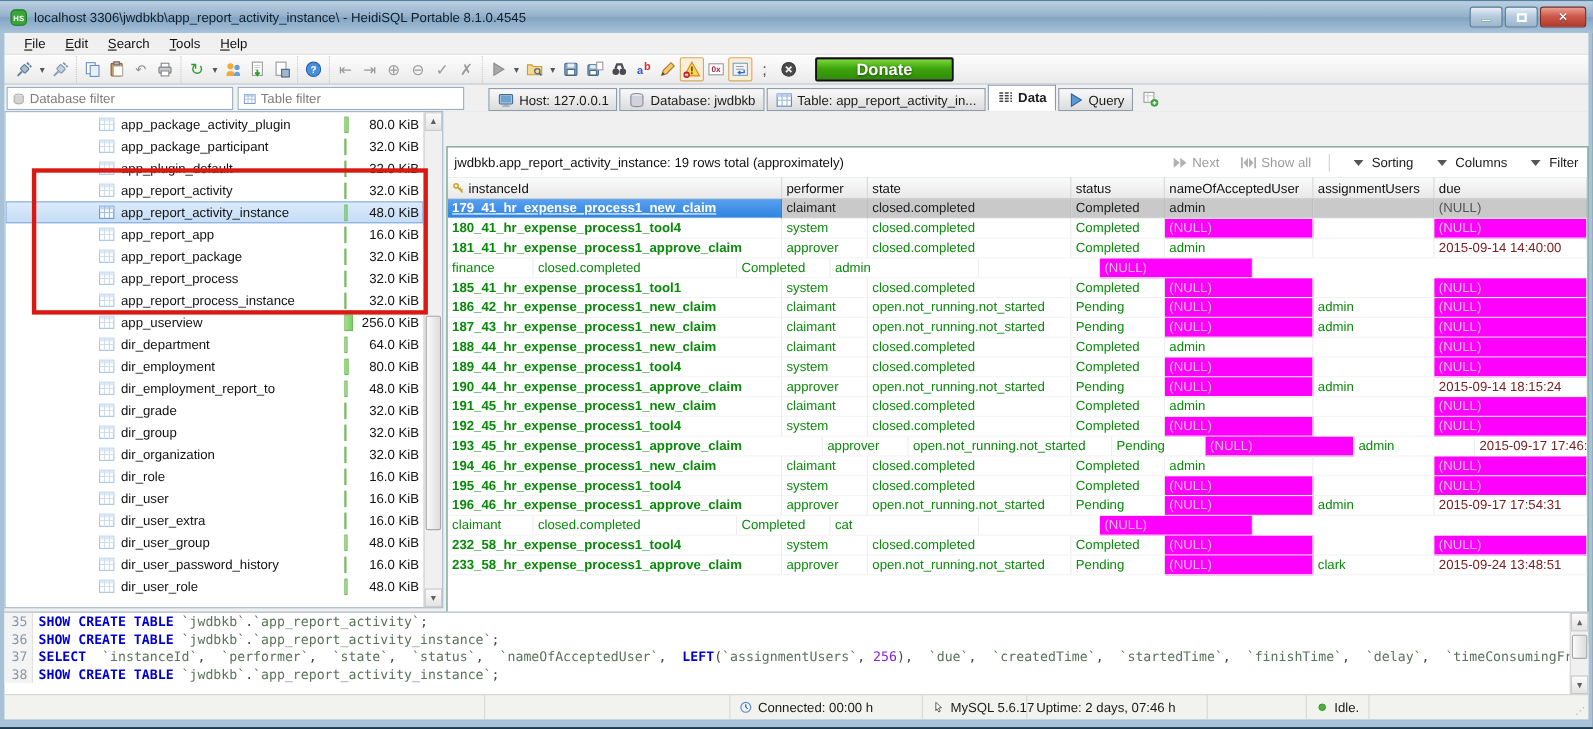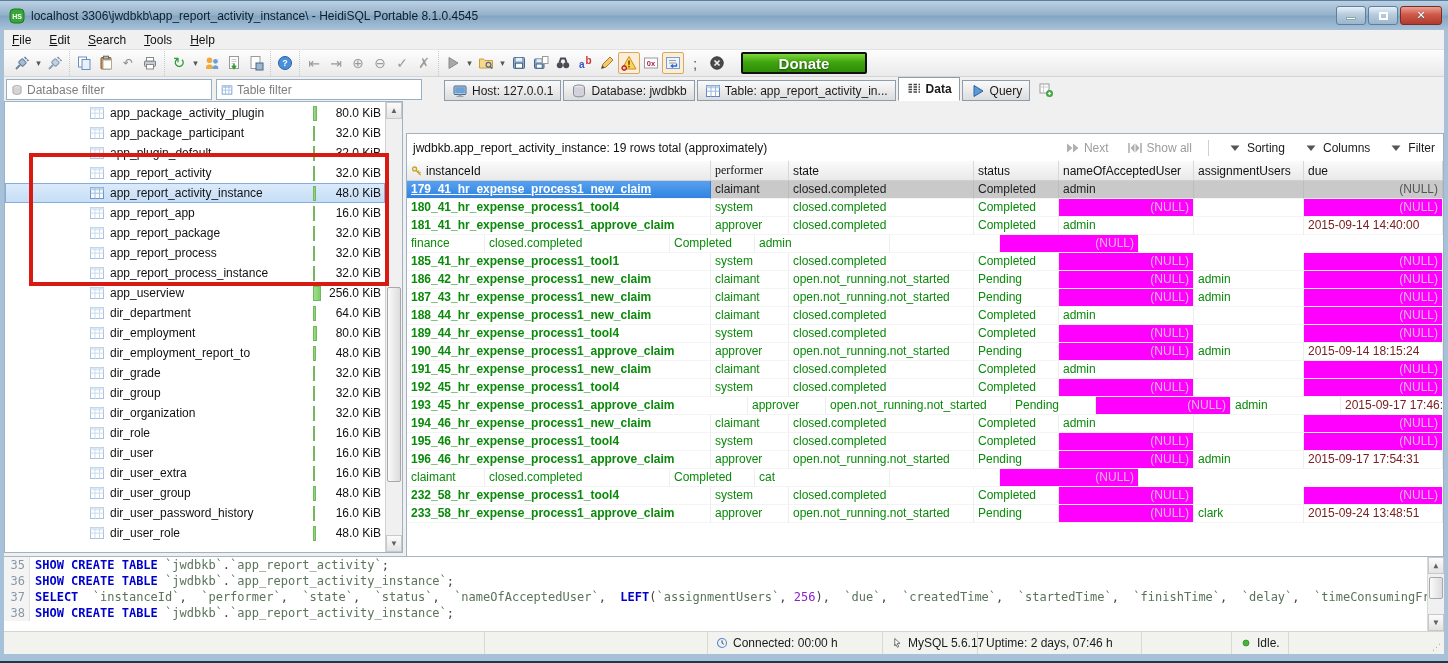--- a/index.html
+++ b/index.html
@@ -16,21 +16,21 @@
   .winbtns { margin-left:auto; display:flex; gap:2px; }
   .winbtn { width:30px; height:19px; border:1px solid #5b7f9c; border-radius:3px;
     background:linear-gradient(#e8f0f8,#b7cbdd 45%,#9cb6cc); display:flex; align-items:center; justify-content:center;
     color:#fff; font-weight:bold; font-size:11px; text-shadow:0 1px 1px #456; cursor:default; }
   .winbtn.close { background:linear-gradient(#eaa196,#cf5949 45%,#b03a2c); border-color:#7c2d22; width:42px; }
   .winbtn .bar { width:10px; height:3px; background:#fff; border:1px solid #8aa; margin-top:6px; }
   .winbtn .box { width:9px; height:8px; border:2px solid #fff; }
 
   
   .menubar { position:absolute; left:4px; right:4px; top:30px; height:20px; background:#f0f0f0;
-    display:flex; align-items:center; padding-left:0; gap:2px; border-bottom:1px solid #e2e2e2;}
+    display:flex; align-items:center; padding-left:10px; gap:2px; border-bottom:1px solid #e2e2e2;}
   .menuitem { padding:2px 8px; color:#111; }
   .menuitem u { text-decoration:underline; }
 
   
   .toolbar { position:absolute; left:4px; right:4px; top:50px; height:27px;
     background:linear-gradient(#fdfdfd,#eaeaea); border-bottom:1px solid #d5d5d5;
     display:flex; align-items:center; padding-left:4px; }
   .tgroup { display:flex; align-items:center; height:25px; padding:0 3px; border-left:1px dotted #c8c8c8; }
   .tgroup:first-child { border-left:none; }
   .toolbtn { width:22px; height:22px; display:flex; align-items:center; justify-content:center;
@@ -83,21 +83,21 @@
   .gsep { width:1px; height:16px; background:#d0d0d0; margin-left:16px; }
   .ghead { display:flex; height:20px; background:linear-gradient(#fbfbfb,#e9e9e9); border-bottom:1px solid #cfcfcf; }
   .hcell { flex:none; display:flex; align-items:center; gap:3px; padding:0 4px; border-right:1px solid #d8d8d8;
     color:#111; overflow:hidden; white-space:nowrap; }
   .grows { position:absolute; left:0; right:0; top:47px; bottom:17px; overflow:hidden; background:#fff; }
   .row { display:flex; height:18px; }
   .cell { flex:none; padding:0 4px; line-height:17px; border-right:1px solid #eee; border-bottom:1px solid #f4f4f4;
     overflow:hidden; white-space:nowrap; color:#0a8a0a; }
   .cell.c0 { font-weight:bold; }
   .cell.dt { color:#7a2020; }
-  .cell.null { background:#ff00ff; color:#e3bce3;text-align:right; }
+  .cell.null { background:#ff00ff; color:#e3bce3; }
   .row.sel .cell { background:#c9c9c9; color:#222; border-right-color:#bdbdbd; }
   .row.sel .cell.null { background:#c9c9c9; color:#555; }
   .row.sel .cell.c0 { background:linear-gradient(#58a1f1,#2f83e0); color:#fff; border-right-color:#2f83e0;text-decoration:underline; }
   .hscroll { position:absolute; left:0; right:0; bottom:0; height:17px; background:#f0f0f0; border-top:1px solid #d0d0d0; }
   .har { position:absolute; top:0; bottom:0; width:17px; display:flex; align-items:center; justify-content:center;
     font-size:8px; color:#606060; }
   .har.lf { left:0; } .har.rt { right:0; }
   .hthumb { position:absolute; top:1px; bottom:1px; left:18px; width:228px;
     background:linear-gradient(#fafafa,#dcdcdc); border:1px solid #a0a0a0; border-radius:2px; }
   .hthumb::after { content:'❘❘❘'; position:absolute; left:50%; top:50%; transform:translate(-50%,-52%); font-size:7px; color:#999; letter-spacing:1px;}
@@ -110,21 +110,21 @@
   .sqltext { padding-left:5px; overflow:hidden; white-space:pre; flex:1; }
   .tk-kw { color:#0000cc; font-weight:bold; }
   .tk-id { color:#5a735a; }
   .tk-num { color:#8822cc; }
   .tk-p { color:#444; }
   .sqlscroll { position:absolute; right:0; top:0; bottom:0; width:17px; background:#f0f0f0; border-left:1px solid #d8d8d8; }
   .sqlthumb { position:absolute; left:1px; right:1px; top:20px; height:22px; background:linear-gradient(90deg,#fafafa,#dcdcdc); border:1px solid #a8a8a8; border-radius:2px; }
 
   
   .statusbar { position:absolute; left:4px; right:4px; top:631px; height:23px; background:#f2f2ee;
-    border-top:1px solid #d4d4d0; display:flex; align-items:center;padding-left:44px; }
+    border-top:1px solid #d4d4d0; display:flex; align-items:center; }
   .ssec { height:100%; display:flex; align-items:center; gap:5px; padding:0 8px; border-right:1px solid #d8d8d4;
     white-space:nowrap; color:#1a1a1a; }
   .ssec:last-child { border-right:none; flex:1; }
   .grip { position:absolute; right:2px; bottom:2px; color:#b0b0ac; font-size:9px; letter-spacing:1px; }
 
   .ic { display:inline-flex; width:16px; height:16px; align-items:center; justify-content:center; flex:none; }
   .ic.small { width:12px; height:12px; }
   svg { display:block; }
 </style>
 </head>
@@ -772,21 +772,21 @@
       <div class="ghead" id="ghead">
           <div class="hcell" style="width: 304px;">
             <span class="ic small">
               <svg width="16" height="16" viewBox="0 0 16 16">
                 <circle cx="4.8" cy="5.3" r="2.6" fill="none" stroke="#c8a226" stroke-width="1.8"></circle>
                 <path d="M6.8 7.3l6 6M10.8 11.3l1.8-1.8M8.8 9.3l1.8-1.8" fill="none" stroke="#c8a226" stroke-width="1.8"></path>
               </svg>
             </span>
             <span>instanceId</span>
           </div>
-          <div class="hcell" style="width: 78px; font-family: Liberation Serif, serif;">
+          <div class="hcell" style="width: 78px;">
             <span>performer</span>
           </div>
           <div class="hcell" style="width: 185px;">
             <span>state</span>
           </div>
           <div class="hcell" style="width: 85px;">
             <span>status</span>
           </div>
           <div class="hcell" style="width: 135px;">
             <span>nameOfAcceptedUser</span>

